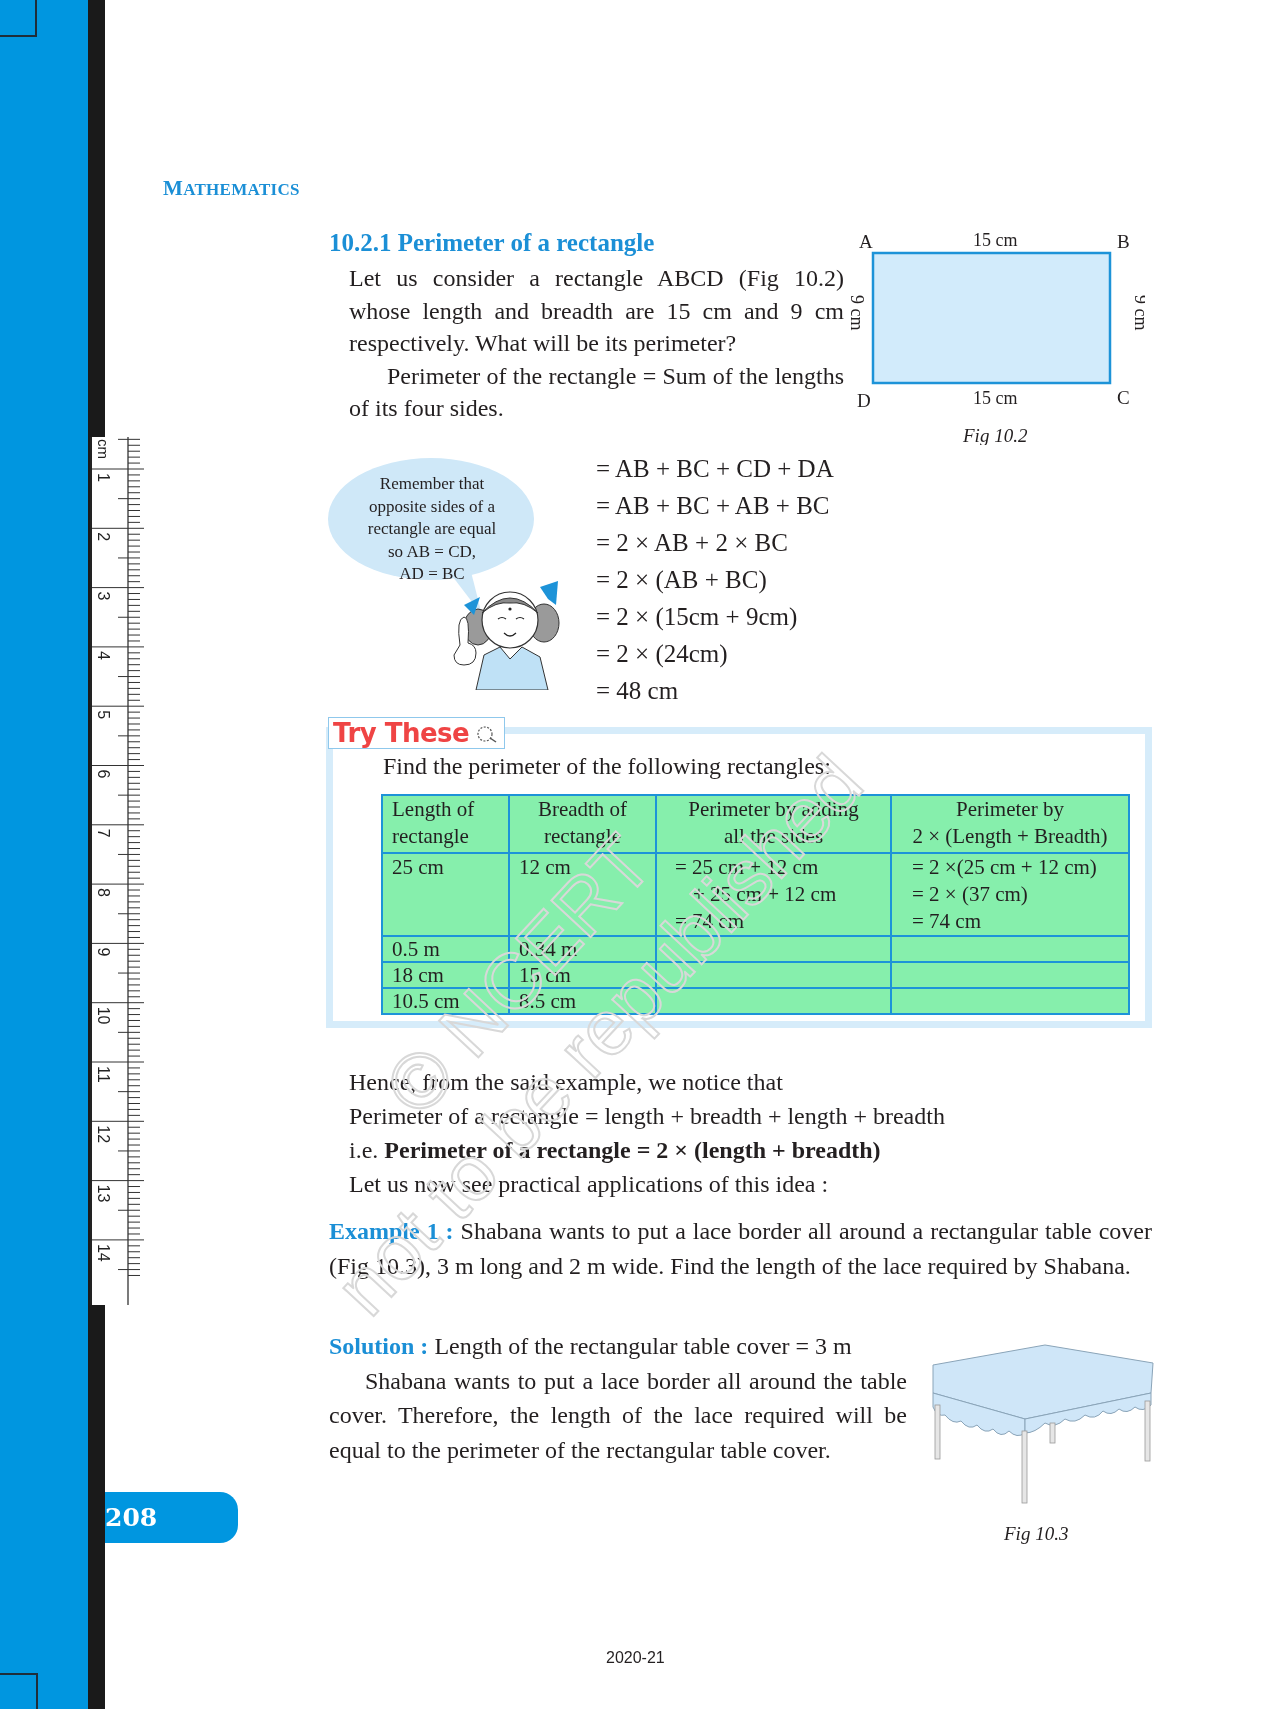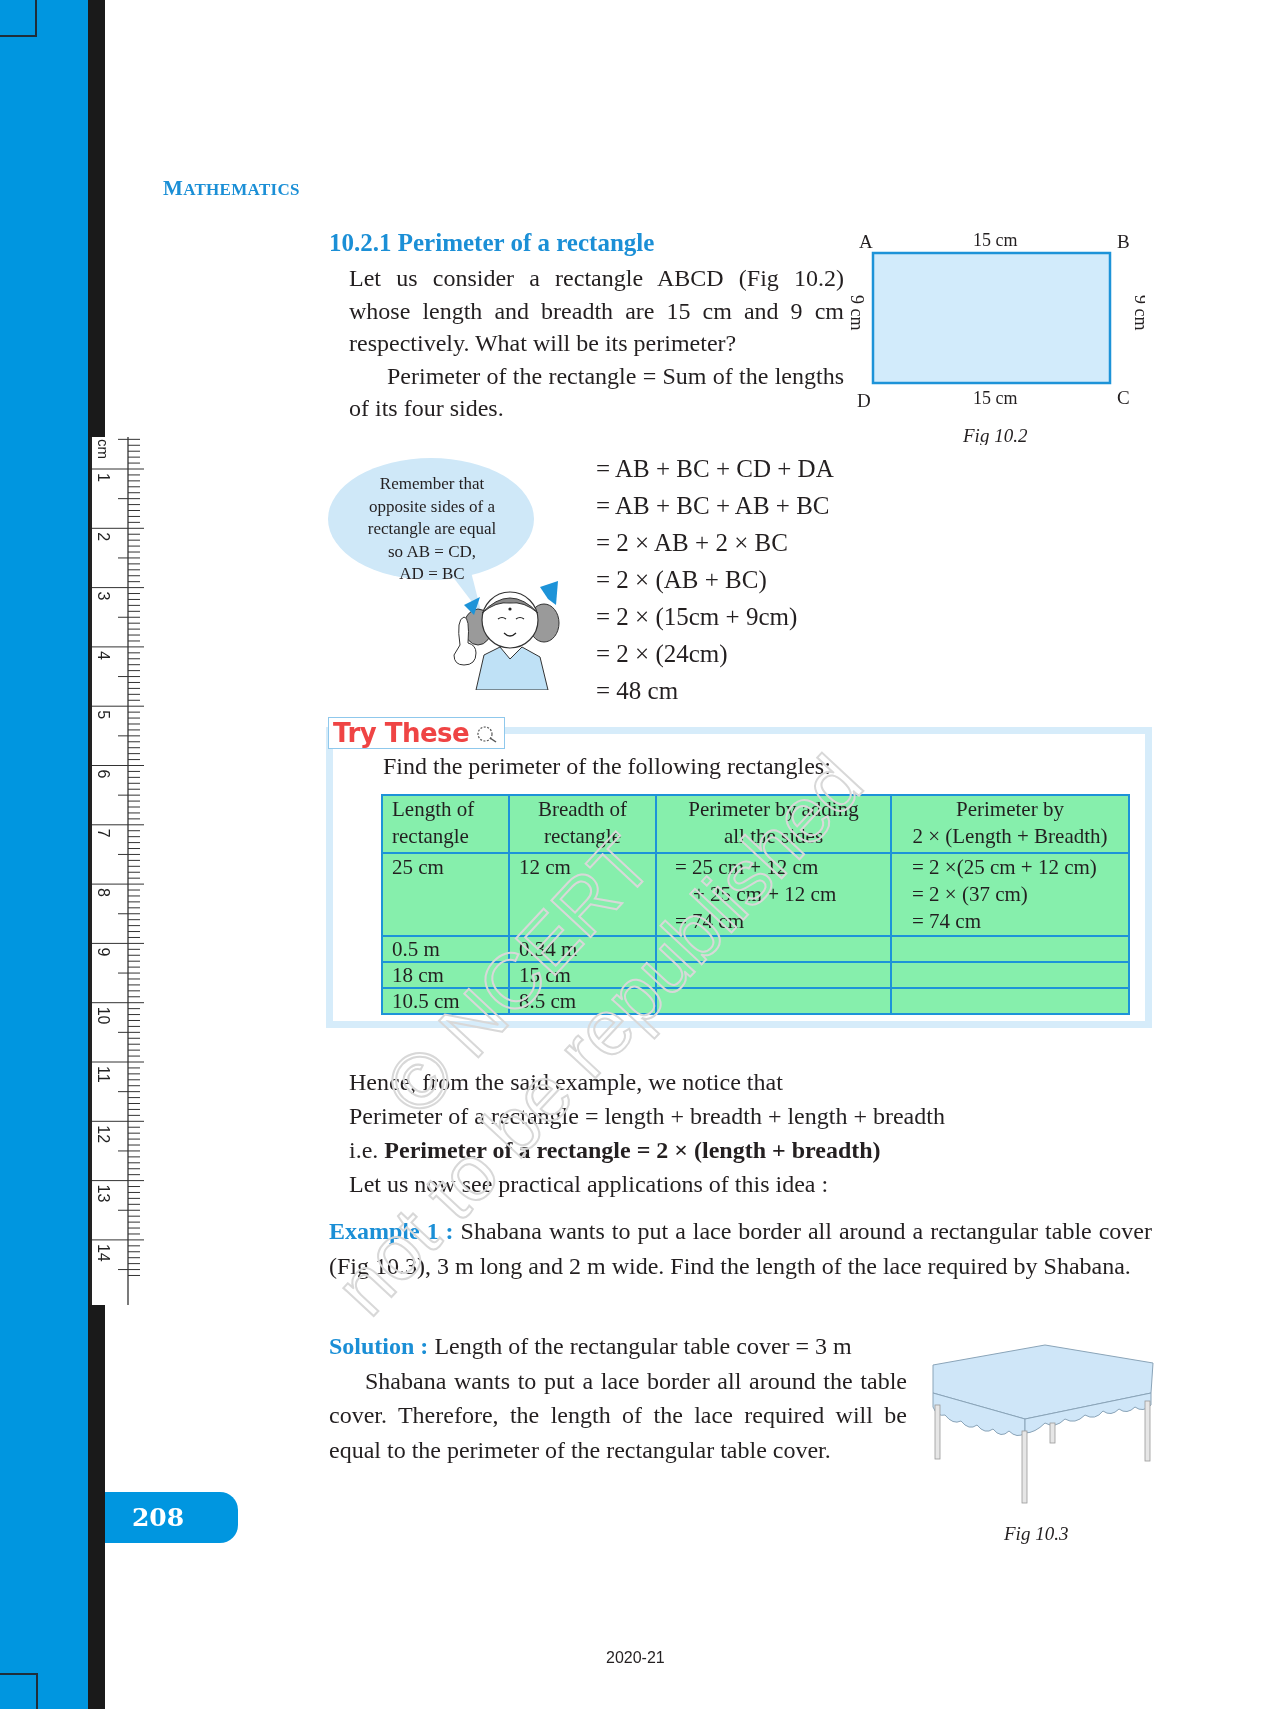--- a/index.html
+++ b/index.html
@@ -44,21 +44,21 @@
   
   .p2 { left:329px; top:1066px; width:840px; }
   .p2 div { height:34px; }
   .blue-label { color:#1b8fd6; font-weight:bold; }
   .ex1 { left:329px; top:1214px; width:823px; text-align:justify; font-size:24px; line-height:35px; }
   .sol { left:329px; top:1329px; width:578px; font-size:24px; line-height:34.5px; }
   .sol .right { text-align:right; }
   .sol .just { text-align:justify; }
   .table-fig { left:925px; top:1335px; width:240px; height:175px; }
   .fig103 { left:1004px; top:1523px; }
-  .page-num { left:105px; top:1492px; width:133px; height:51px; background:#0096e0; border-radius:0 18px 18px 0; color:#fff; font-family:"DejaVu Serif", serif; font-weight:bold; font-size:25px; line-height:51px; text-align:center; padding-right:0; box-sizing:border-box; }
+  .page-num { left:105px; top:1492px; width:133px; height:51px; background:#0096e0; border-radius:0 18px 18px 0; color:#fff; font-family:"DejaVu Serif", serif; font-weight:bold; font-size:25px; line-height:51px; text-align:left; padding-right:0; box-sizing:border-box; }
   .page-num span { display:inline-block; margin-right:27px; }
   .year { left:606px; top:1649px; font-family:"Liberation Sans", sans-serif; font-size:16px; }
   .watermark { left:260px; top:560px; width:860px; height:760px; pointer-events:none; }
 </style>
 </head>
 <body>
 
 <div class="abs blue-band"></div>
 <div class="abs black-bar"></div>
 <div class="abs crop-mark-top"></div>

